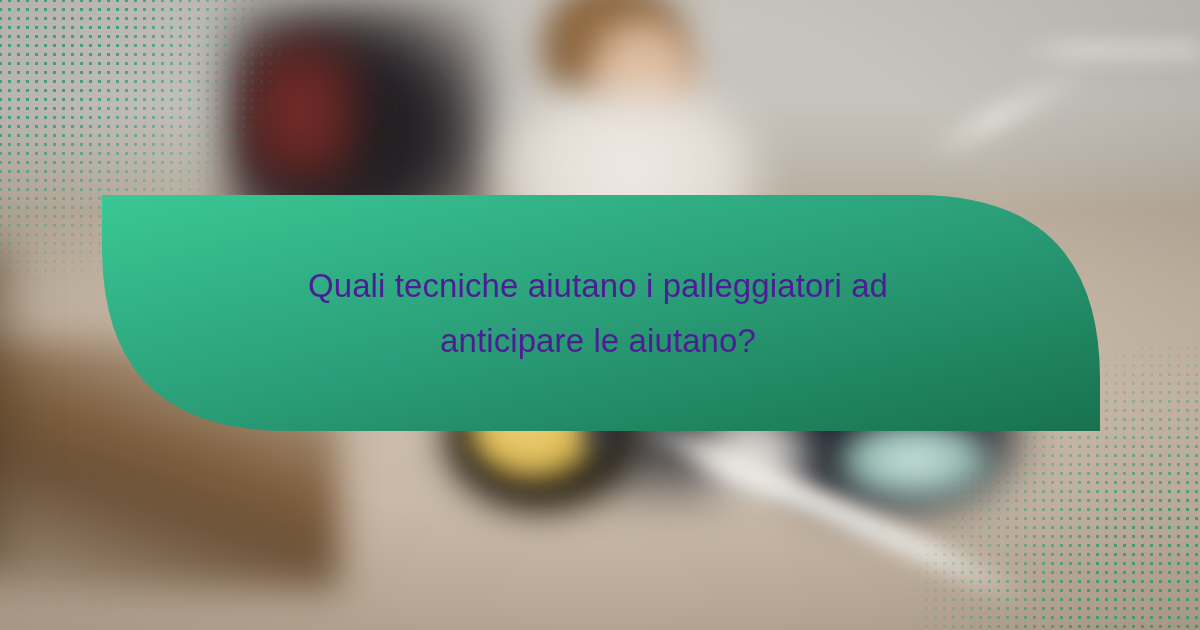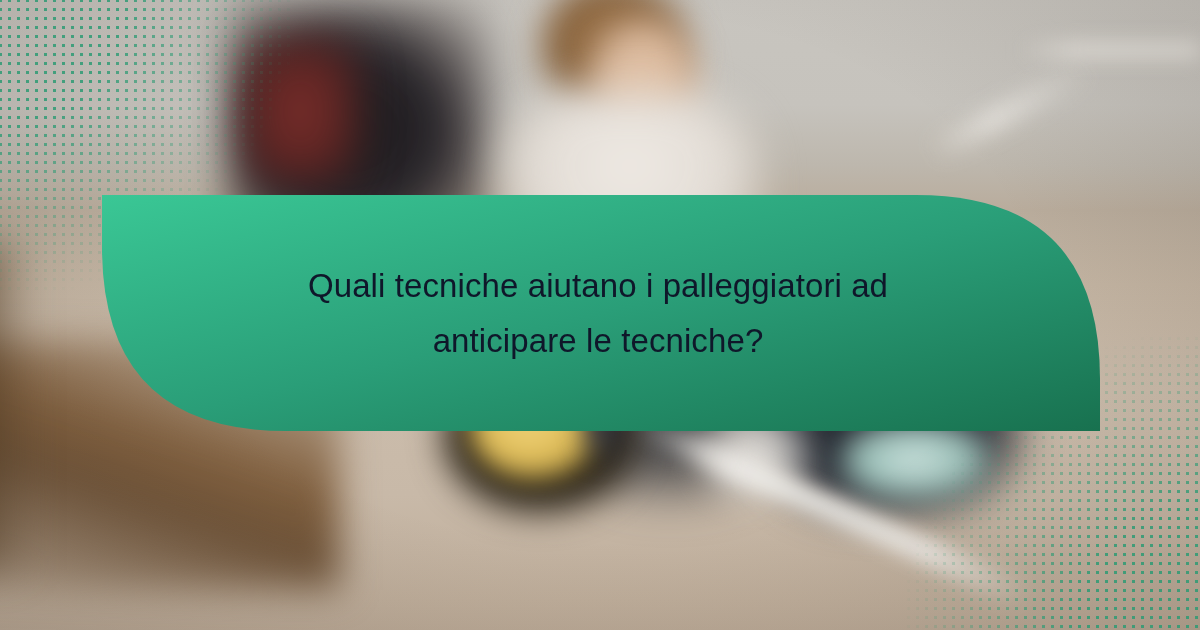--- a/index.html
+++ b/index.html
@@ -248,21 +248,21 @@
     position: absolute;
     left: 96px;
     top: 194px;
     width: 1004px;
     height: 238px;
     display: flex;
     flex-direction: column;
     align-items: center;
     justify-content: center;
     text-align: center;
-    color: #0f172a;
+    color: #4c1d95;
     font-size: 33px;
     line-height: 55px;
     font-weight: 400;
     letter-spacing: 0.1px;
     padding: 0 70px;
     box-sizing: border-box;
   }
   #banner-text .line { white-space: nowrap; }
 </style>
 </head>
@@ -303,16 +303,16 @@
           <stop offset="0.5" stop-color="#2A9E78"></stop>
           <stop offset="1" stop-color="#18714F"></stop>
         </linearGradient>
       </defs>
       <path d="M 6 1 L 820 1 Q 1004 1 1004 185 L 1004 237 L 190 237 Q 6 237 6 53 Z" fill="url(#bannerGrad)"></path>
     </svg>
   </div>
 
   <div id="banner-text">
     <div class="line">Quali tecniche aiutano i palleggiatori ad</div>
-    <div class="line">anticipare le tecniche?</div>
+    <div class="line">anticipare le aiutano?</div>
   </div>
 
 </div>
 
 </body></html>

